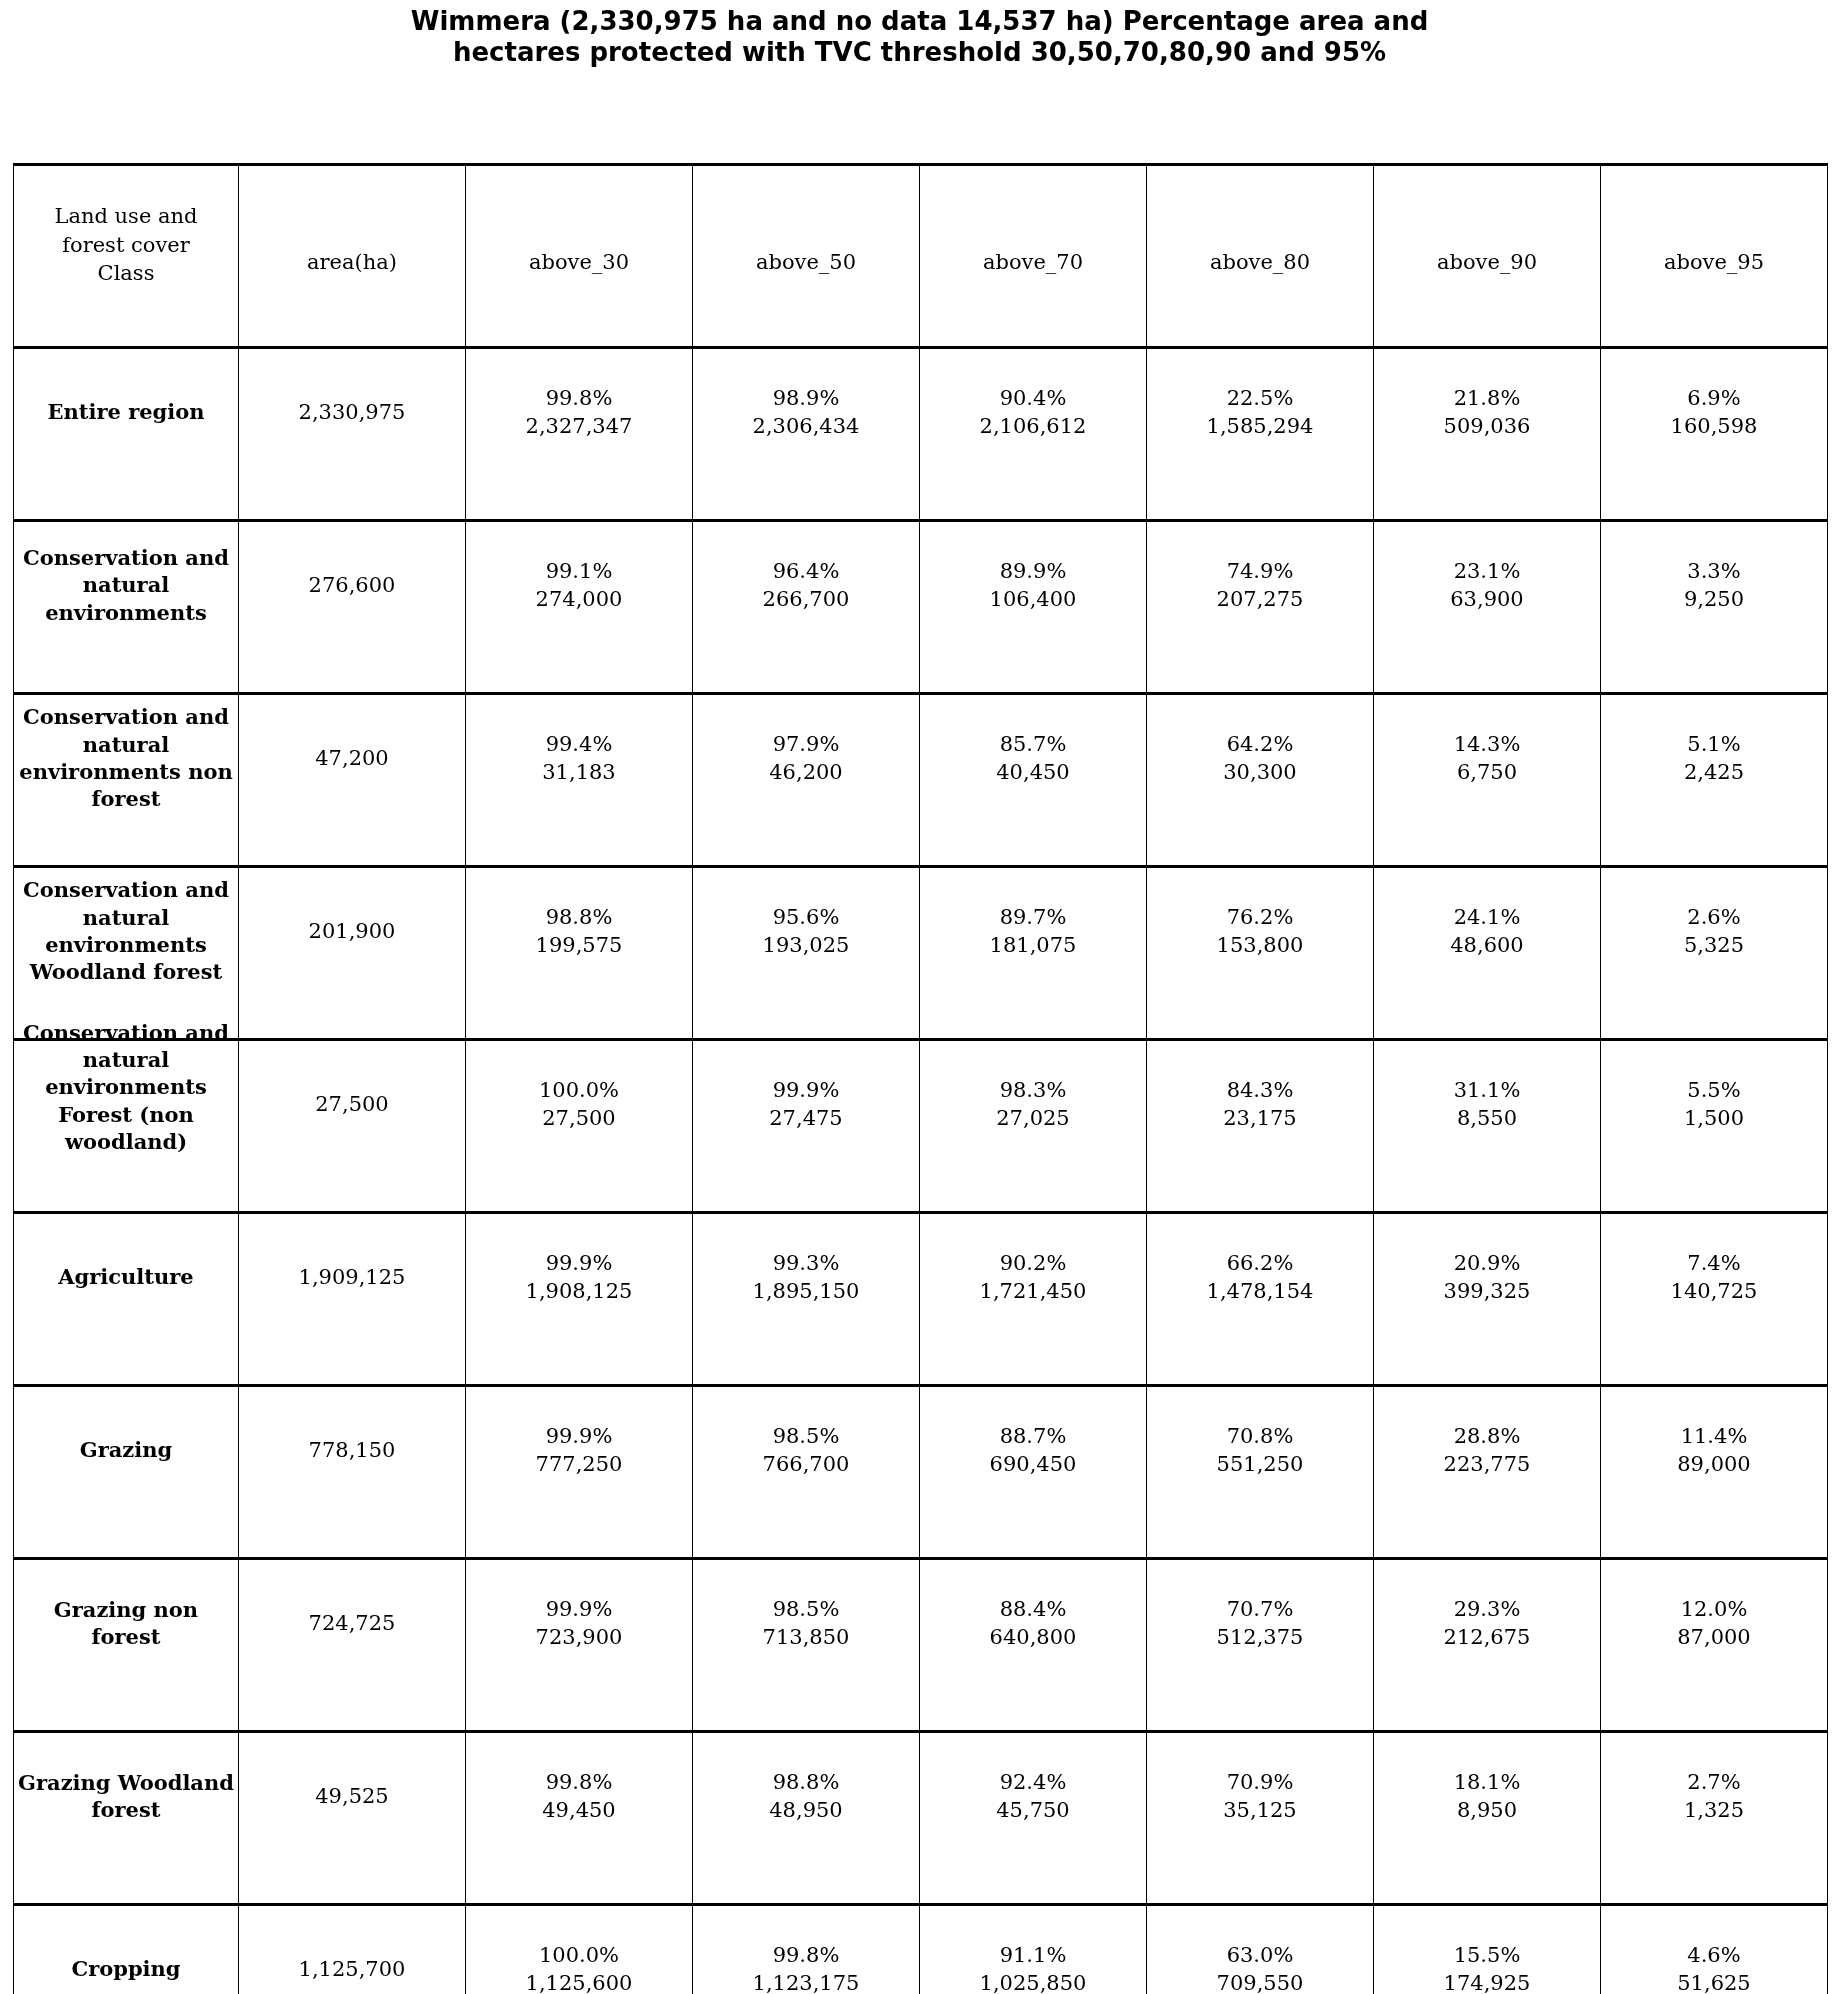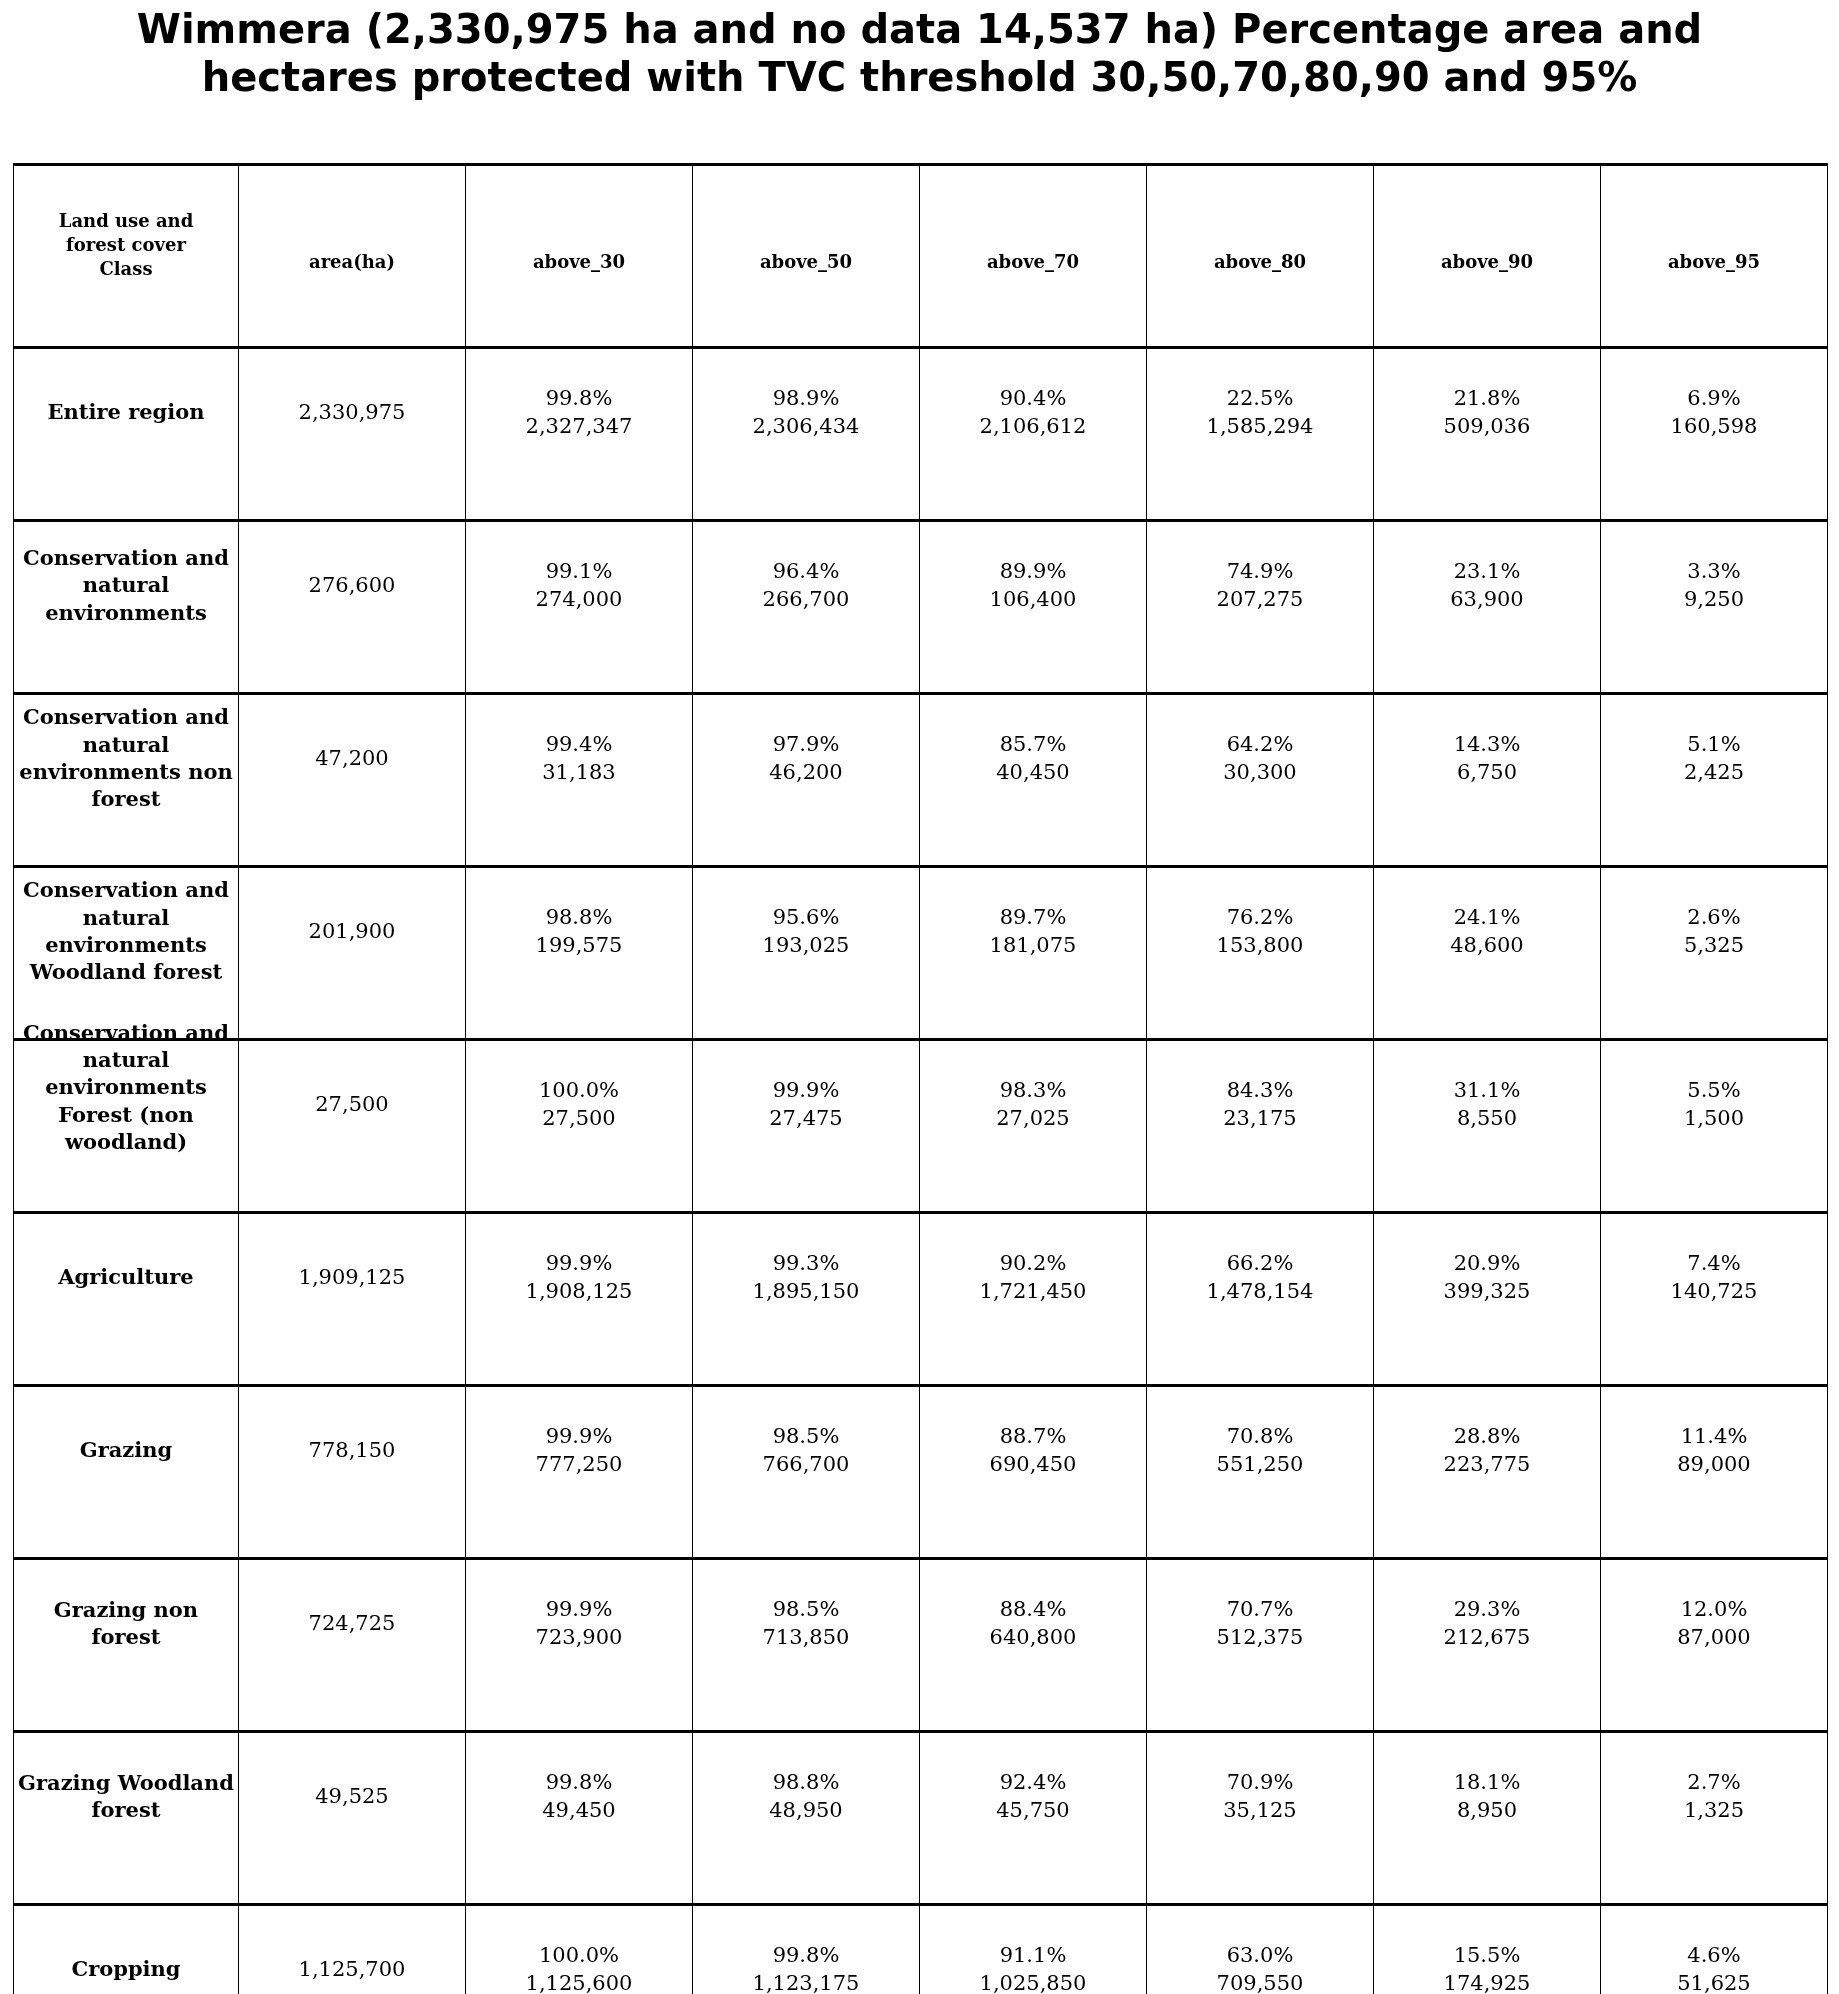--- a/index.html
+++ b/index.html
@@ -6,34 +6,34 @@
   body {
     width:1839px; height:2548px; position:relative; background:#ffffff;
     font-family:"DejaVu Serif","Liberation Serif",serif; color:#000;
   }
 
   
   .page-title {
     position:absolute; top:6.4px; left:0; width:1839px;
     text-align:center; white-space:pre-line;
     font-family:"DejaVu Sans","Liberation Sans",sans-serif;
-    font-weight:bold; font-size:40px; line-height:1.18; color:#000;
+    font-weight:bold; font-size:26px; line-height:1.18; color:#000;
   }
 
   
   table.data-table {
     position:absolute; left:13px; top:163px; width:1815px;
     border-collapse:collapse; table-layout:fixed;
   }
   .data-table th, .data-table td {
     border:1.6px solid #000; border-top-width:3.6px; border-bottom-width:3.6px;
     padding:0; text-align:center; vertical-align:middle; overflow:visible;
     background:#fff;
   }
-  .data-table thead th { height:180px; font-weight:bold; font-size:18px; line-height:1.35; white-space:pre-line; }
+  .data-table thead th { height:180px; font-weight:normal; font-size:21px; line-height:1.35; white-space:pre-line; }
   .data-table tbody td { height:170px; font-size:21px; }
   .hdr-multi { display:inline-block; transform:translateY(-11.2px); }
   .hdr-single { display:inline-block; transform:translateY(5.6px); }
   .cell-inner { display:inline-block; transform:translateY(-22px); line-height:1.35; }
   .label-text { font-weight:bold; white-space:pre-line; line-height:1.3; }
   .overflow-up { transform:translateY(-39px); }
 </style>
 </head>
 <body>
 

